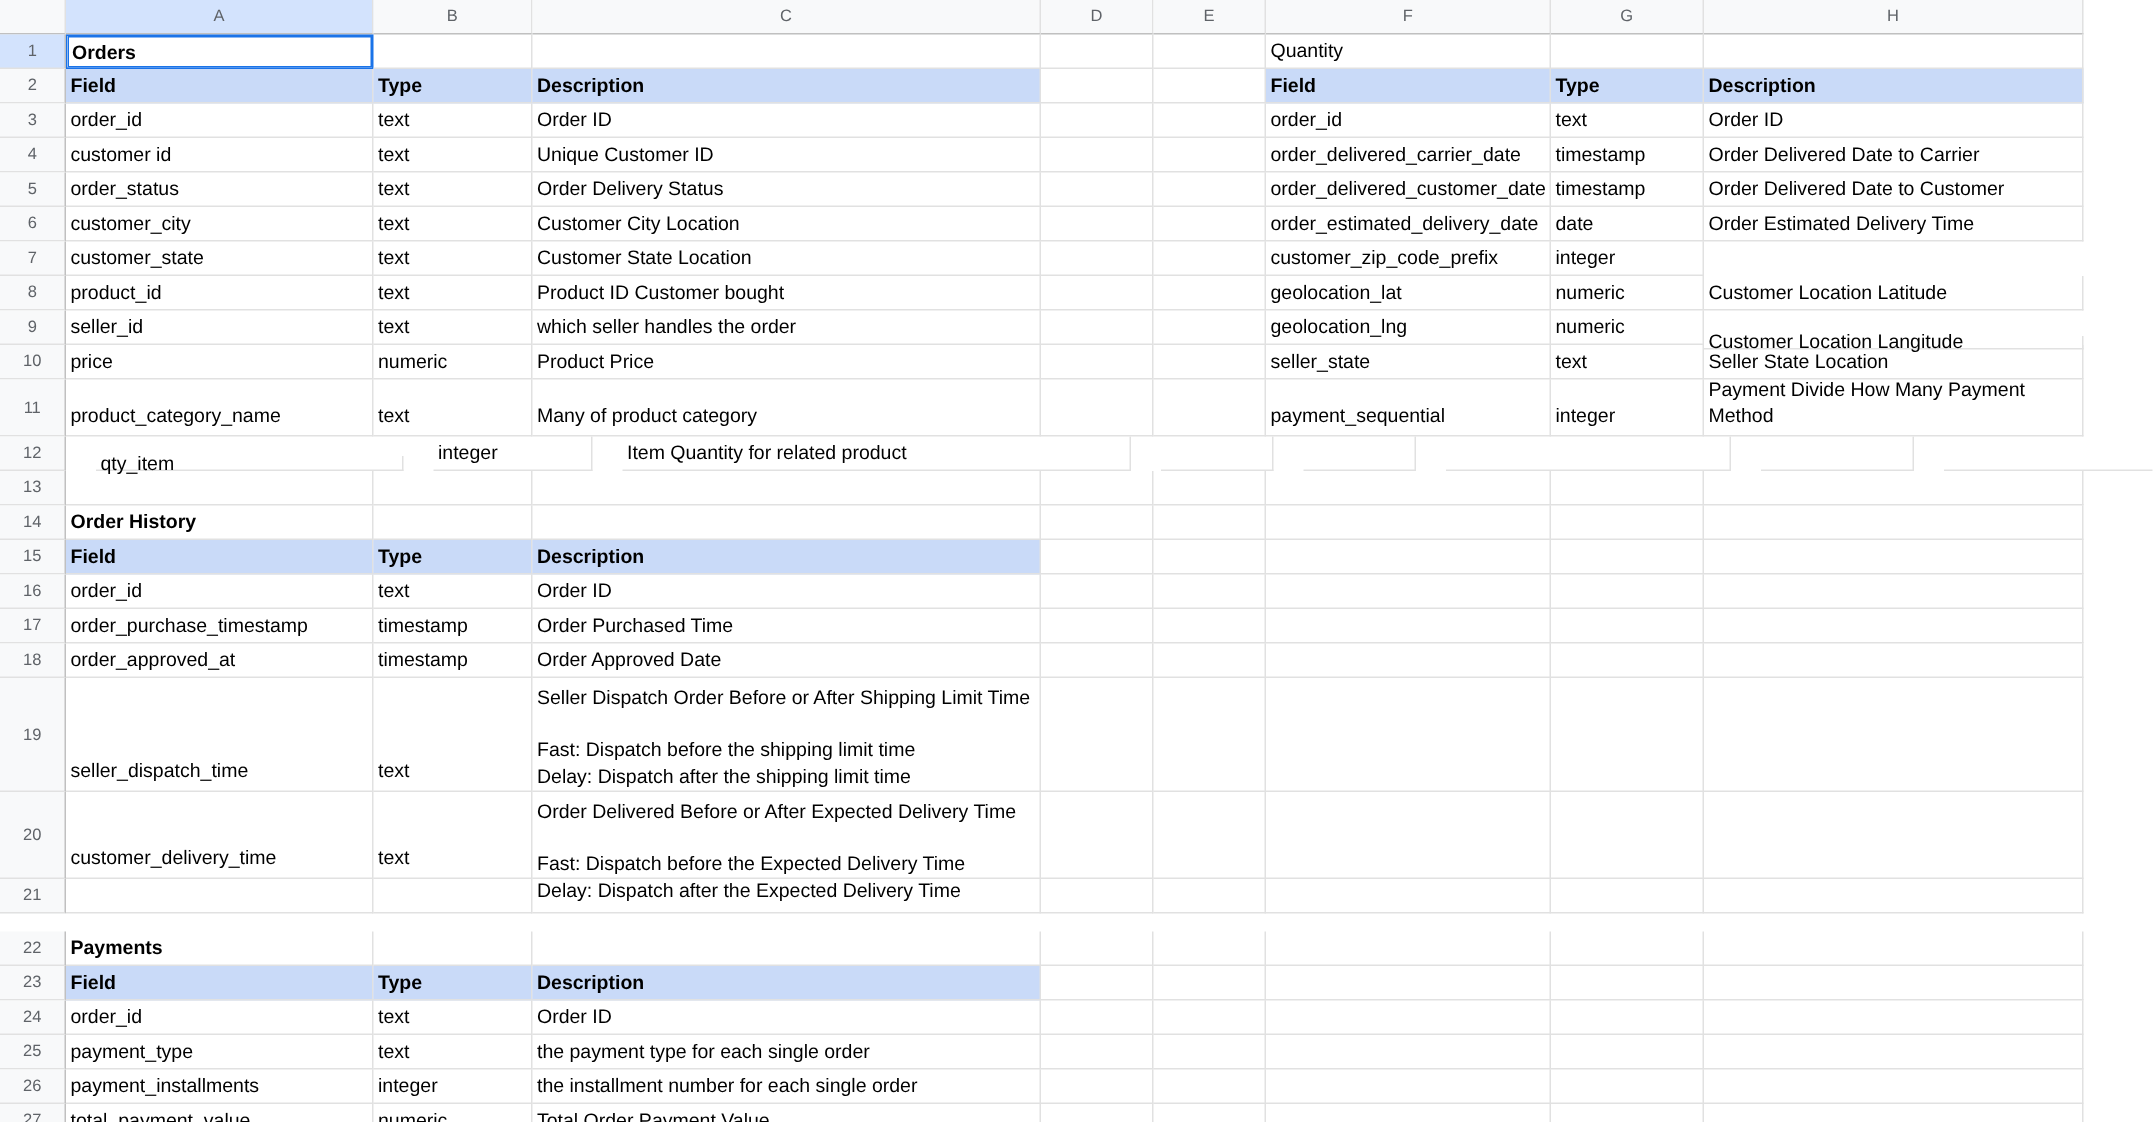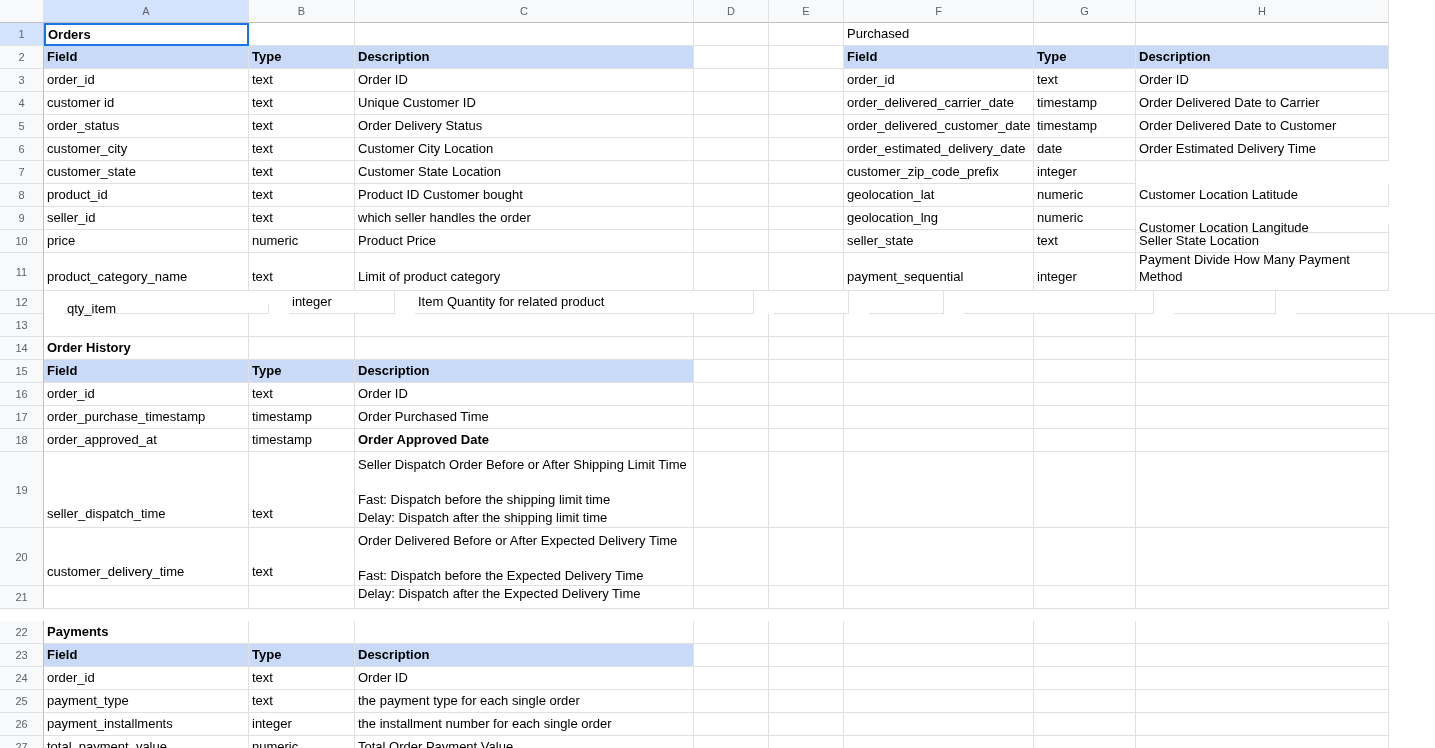--- a/index.html
+++ b/index.html
@@ -43,21 +43,21 @@
       </div>
   </div>
   <div id="rows">
       <div class="row" style="height: 23px;">
         <div class="row-h sel-row-h">1</div>
         <div class="cell c-A bold sel-cell" style="align-items: center;">Orders</div>
         <div class="cell c-B" style="align-items: center;"></div>
         <div class="cell c-C" style="align-items: center;"></div>
         <div class="cell c-D" style="align-items: center;"></div>
         <div class="cell c-E" style="align-items: center;"></div>
-        <div class="cell c-F" style="align-items: center;">Purchased</div>
+        <div class="cell c-F" style="align-items: center;">Quantity</div>
         <div class="cell c-G" style="align-items: center;"></div>
         <div class="cell c-H" style="align-items: center;"></div>
       </div>
       <div class="row" style="height: 23px;">
         <div class="row-h">2</div>
         <div class="cell c-A hdr" style="align-items: center;">Field</div>
         <div class="cell c-B hdr" style="align-items: center;">Type</div>
         <div class="cell c-C hdr" style="align-items: center;">Description</div>
         <div class="cell c-D" style="align-items: center;"></div>
         <div class="cell c-E" style="align-items: center;"></div>
@@ -149,21 +149,21 @@
         <div class="cell c-D" style="align-items: center;"></div>
         <div class="cell c-E" style="align-items: center;"></div>
         <div class="cell c-F" style="align-items: center;">seller_state</div>
         <div class="cell c-G" style="align-items: center;">text</div>
         <div class="cell c-H" style="align-items: center;">Seller State Location</div>
       </div>
       <div class="row" style="height: 38px;">
         <div class="row-h">11</div>
         <div class="cell c-A" style="align-items: flex-end;">product_category_name</div>
         <div class="cell c-B" style="align-items: flex-end;">text</div>
-        <div class="cell c-C" style="align-items: flex-end;">Limit of product category</div>
+        <div class="cell c-C" style="align-items: flex-end;">Many of product category</div>
         <div class="cell c-D" style="align-items: flex-end;"></div>
         <div class="cell c-E" style="align-items: flex-end;"></div>
         <div class="cell c-F" style="align-items: flex-end;">payment_sequential</div>
         <div class="cell c-G" style="align-items: flex-end;">integer</div>
         <div class="cell c-H" style="align-items: flex-end;">Payment Divide How Many Payment Method</div>
       </div>
       <div class="row" style="height: 23px; gap: 20px;">
         <div class="row-h">12</div>
         <div class="cell c-A" style="align-items: center; margin-top: 13px;">qty_item</div>
         <div class="cell c-B" style="align-items: center;">integer</div>
@@ -226,21 +226,21 @@
         <div class="cell c-D" style="align-items: center;"></div>
         <div class="cell c-E" style="align-items: center;"></div>
         <div class="cell c-F" style="align-items: center;"></div>
         <div class="cell c-G" style="align-items: center;"></div>
         <div class="cell c-H" style="align-items: center;"></div>
       </div>
       <div class="row" style="height: 23px;">
         <div class="row-h">18</div>
         <div class="cell c-A" style="align-items: center;">order_approved_at</div>
         <div class="cell c-B" style="align-items: center;">timestamp</div>
-        <div class="cell c-C" style="align-items: center; font-weight: bold;">Order Approved Date</div>
+        <div class="cell c-C" style="align-items: center;">Order Approved Date</div>
         <div class="cell c-D" style="align-items: center;"></div>
         <div class="cell c-E" style="align-items: center;"></div>
         <div class="cell c-F" style="align-items: center;"></div>
         <div class="cell c-G" style="align-items: center;"></div>
         <div class="cell c-H" style="align-items: center;"></div>
       </div>
       <div class="row" style="height: 76px;">
         <div class="row-h">19</div>
         <div class="cell c-A" style="align-items: flex-end;">seller_dispatch_time</div>
         <div class="cell c-B" style="align-items: flex-end;">text</div>

